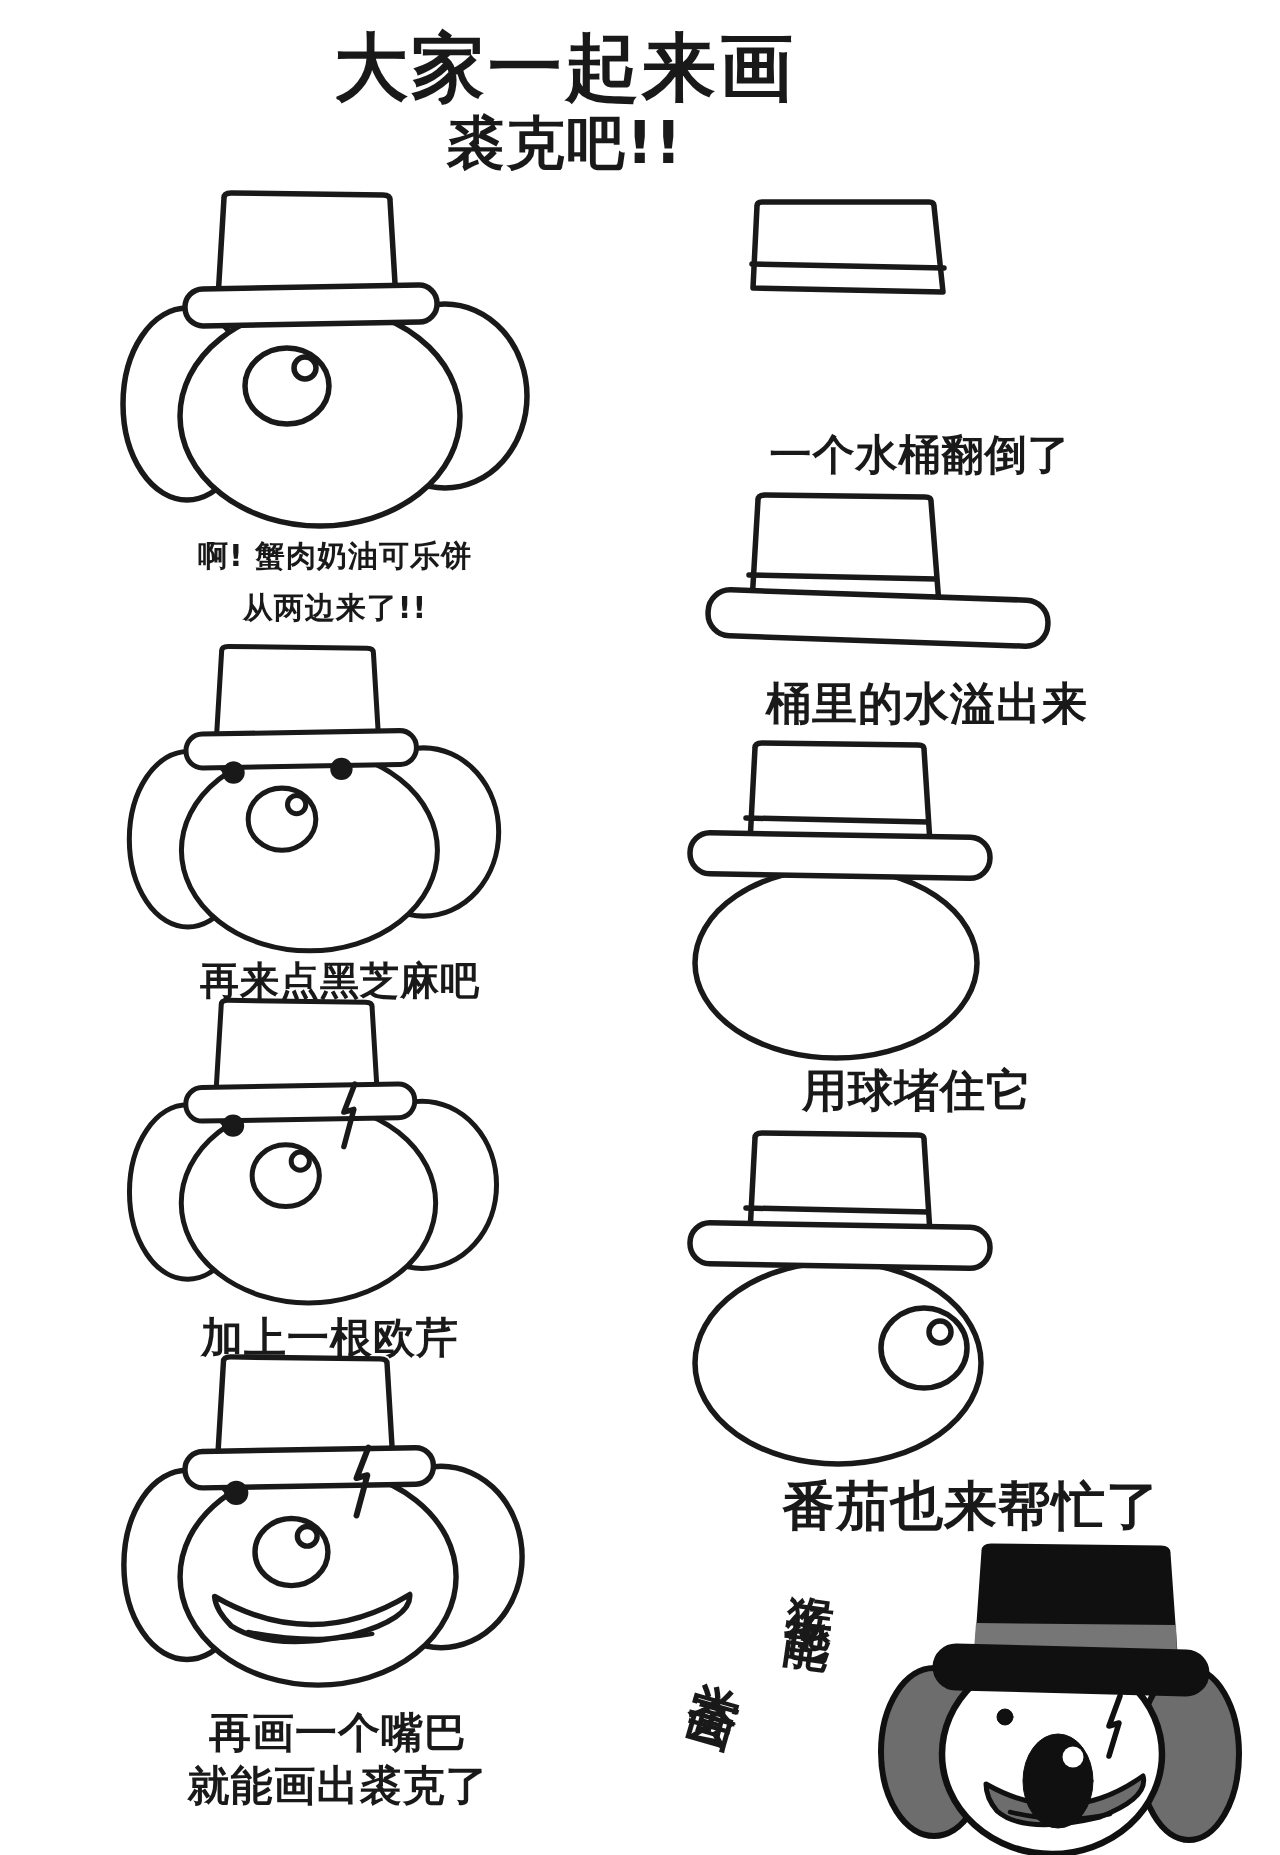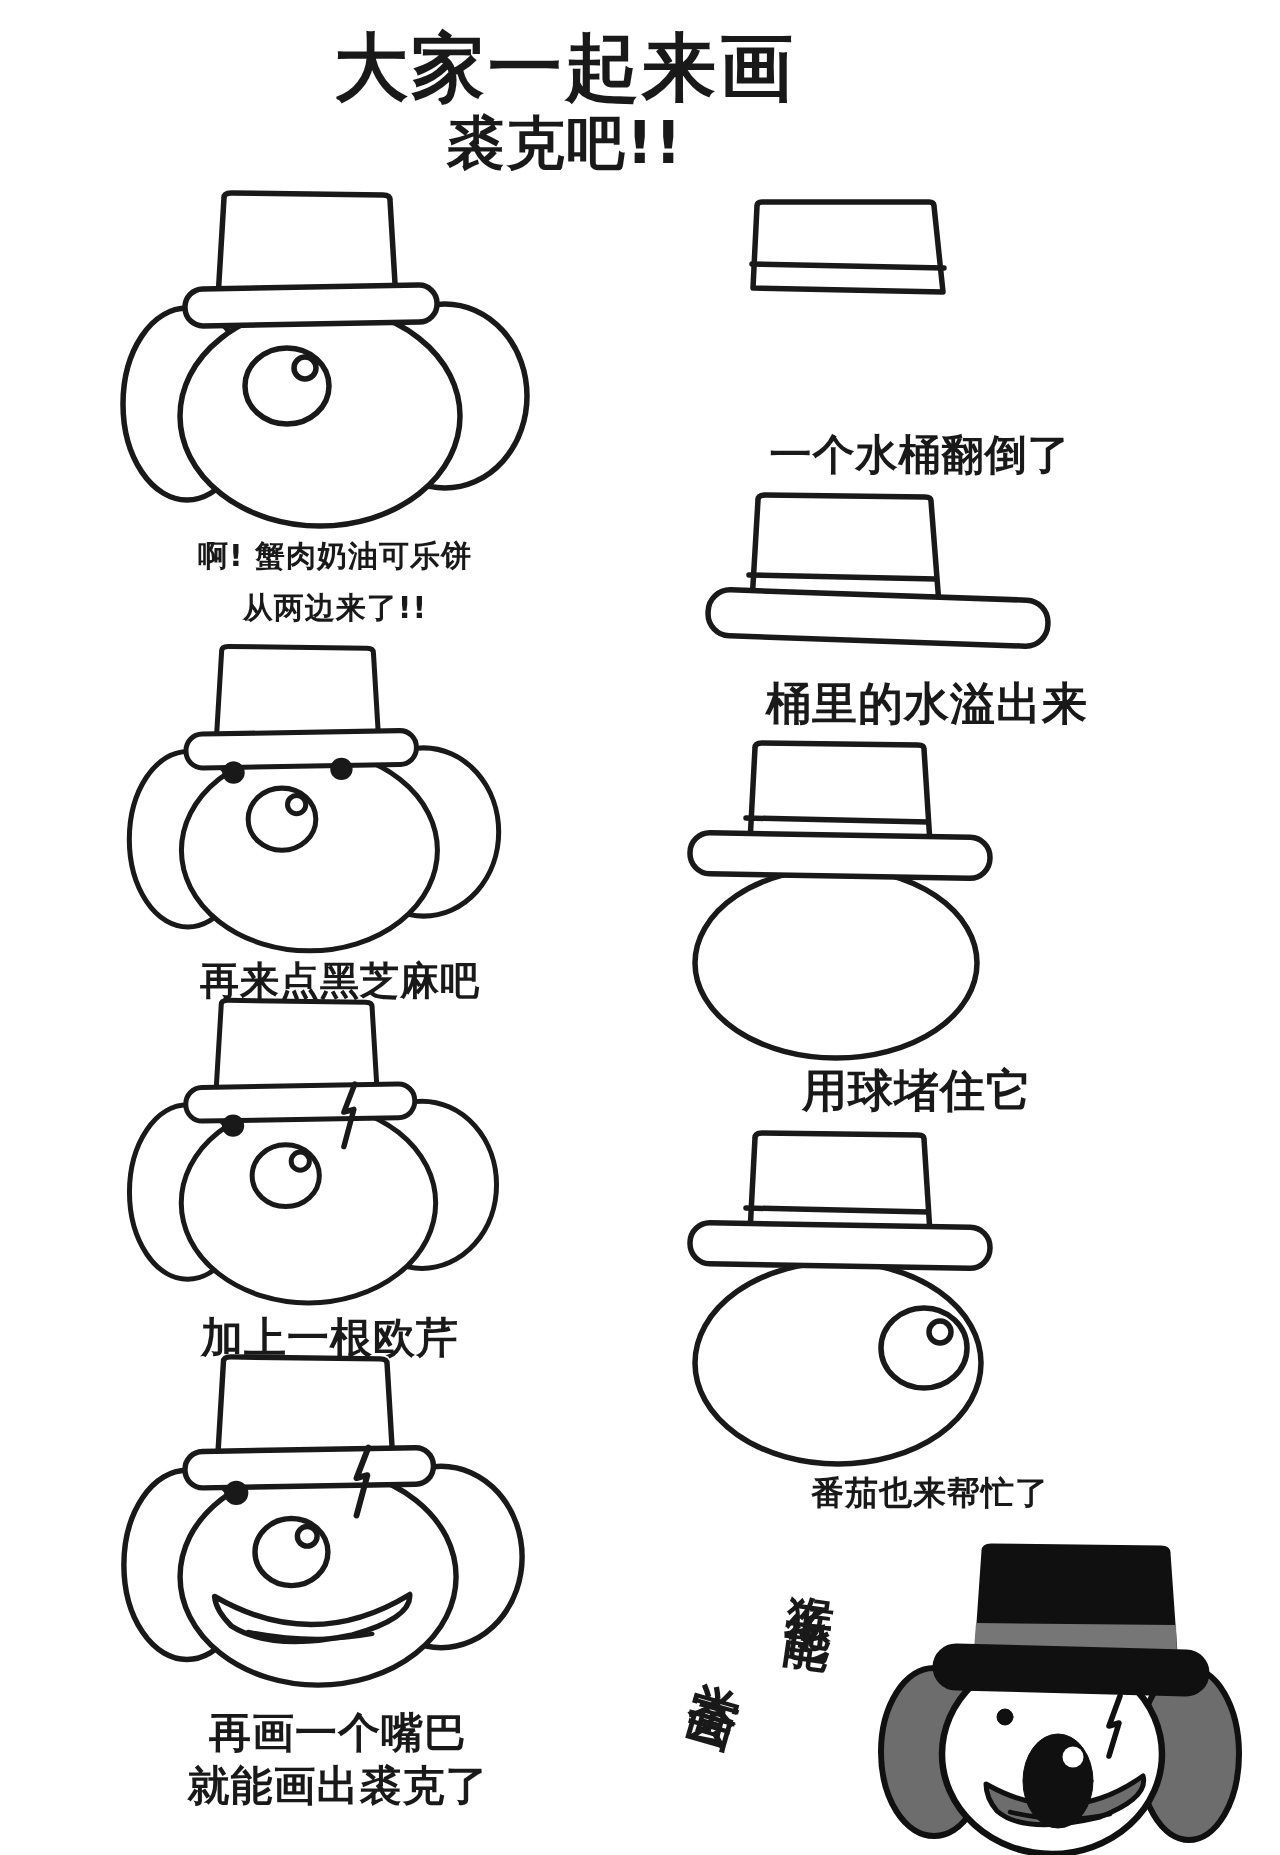--- a/index.html
+++ b/index.html
@@ -29,21 +29,21 @@
     white-space:nowrap;
   }
   .cap span{display:block;}
   .cap-l1{left:100px; top:530px; width:470px; font-size:30px; line-height:52px;}
   .cap-l2{left:105px; top:956px; width:470px; font-size:39px; line-height:50px;}
   .cap-l3{left:95px;  top:1313px; width:470px; font-size:42px; line-height:50px;}
   .cap-l4{left:103px; top:1698px; width:470px; font-size:42px; line-height:53px;margin-top:8px;}
   .cap-r1{left:690px; top:427px;  width:460px; font-size:42px;}
   .cap-r2{left:697px; top:674px;  width:460px; font-size:45px;}
   .cap-r3{left:687px; top:1061px; width:460px; font-size:45px;}
-  .cap-r4{left:700px; top:1471px; width:460px; font-size:33px;}
+  .cap-r4{left:700px; top:1471px; width:460px; font-size:53px;text-align:right;}
   .vtext{
     position:absolute;
     writing-mode:vertical-rl;
     text-orientation:upright;
     font-weight:bold;
   }
   .vt1{left:788px; top:1560px; font-size:47px; letter-spacing:9px; transform:rotate(8deg); transform-origin:50% 0;}
   .vt2{left:700px; top:1648px; font-size:50px; letter-spacing:10px; transform:rotate(16deg); transform-origin:50% 0;}
   svg{display:block;}
 </style>

